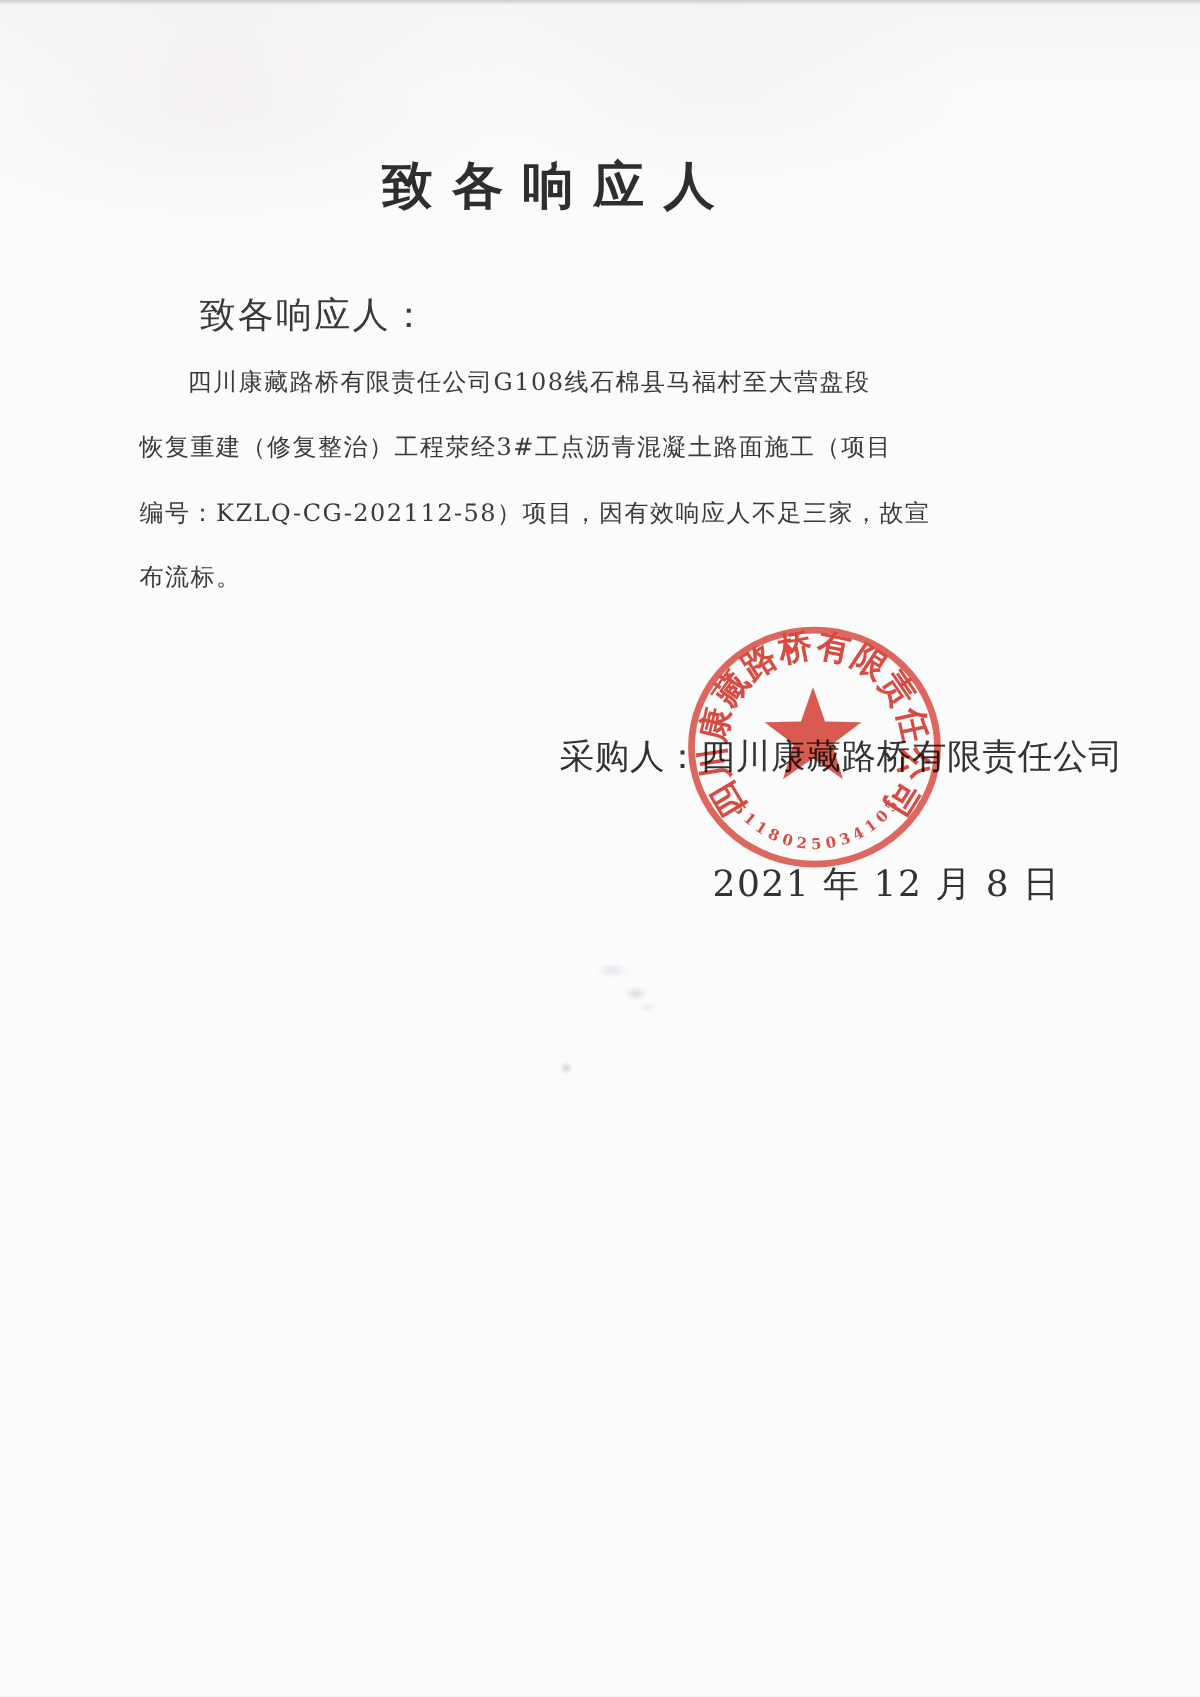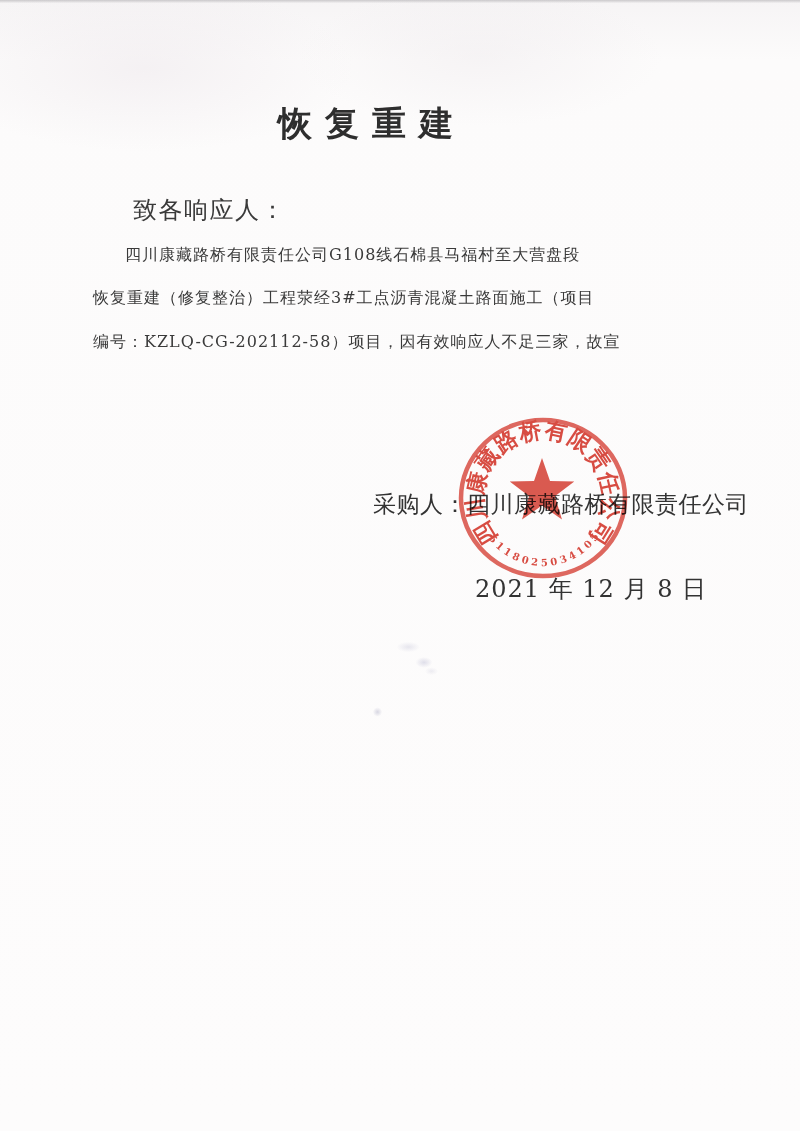--- a/index.html
+++ b/index.html
@@ -68,28 +68,29 @@
     background:radial-gradient(circle at 50% 50%, rgba(105,105,150,.25), transparent 70%);
   }
 </style>
 </head>
 <body>
 
 <div class="page">
 
   <div class="scan-edge-top"></div>
 
-  <div class="doc-title">恢复重建</div>
+  <div class="doc-title">致各响应人</div>
 
   <div class="salutation">致各响应人：</div>
 
   <div class="body-block">
     <div class="body-line indent">四川康藏路桥有限责任公司G108线石棉县马福村至大营盘段</div>
     <div class="body-line">恢复重建（修复整治）工程荥经3#工点沥青混凝土路面施工（项目</div>
     <div class="body-line">编号：KZLQ-CG-202112-58）项目，因有效响应人不足三家，故宣</div>
+    <div class="body-line">布流标。</div>
   </div>
 
   <div class="signature-line"><span>采购人：</span><span>四川康藏路桥有限责任公司</span></div>
 
   <div class="date-line">2021 年 12 月 8 日</div>
 
   <svg class="seal" viewBox="0 0 200 190" xmlns="http://www.w3.org/2000/svg">
     <defs>
       <path id="seal-name-arc" d="M 50.4 132.1 A 60 60 0 1 1 139.6 132.1" fill="none"></path>
       <path id="seal-number-arc" d="M 39.3 131 A 68 68 0 0 0 150.7 131" fill="none"></path>

